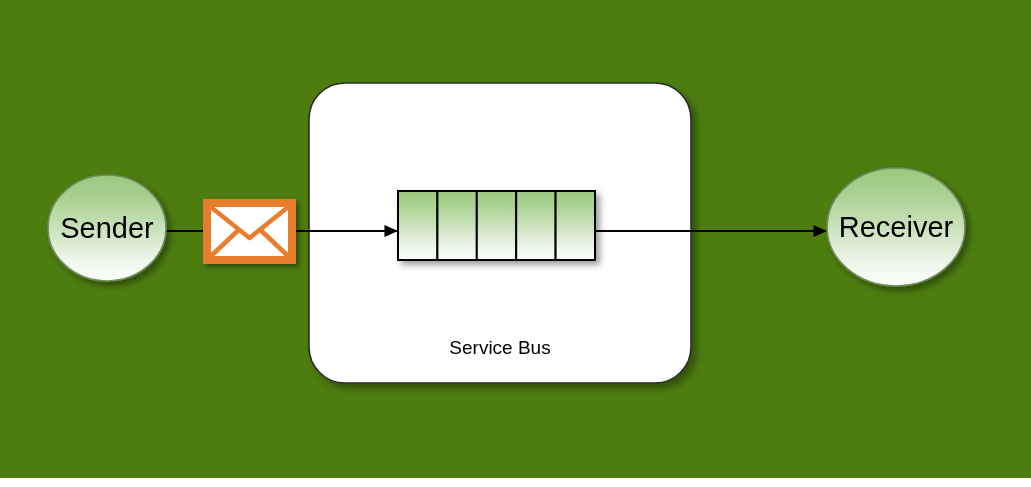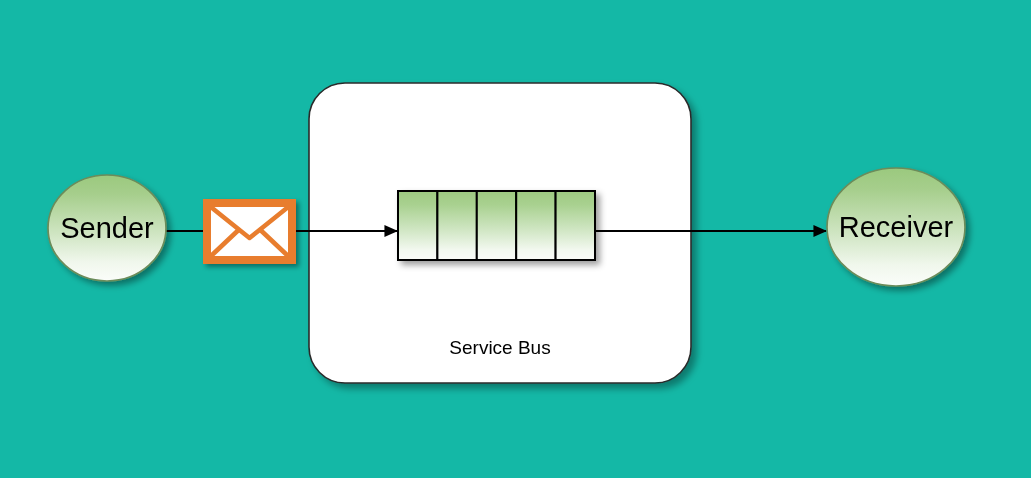--- a/index.html
+++ b/index.html
@@ -7,21 +7,21 @@
     padding: 0;
     background: #ffffff;
   }
   body {
     font-family: "Liberation Sans", sans-serif;
   }
   #canvas {
     position: relative;
     width: 1031px;
     height: 478px;
-    background: #14b8a6;
+    background: #4d7c0f;
     overflow: hidden;
   }
   #diagram-svg {
     position: absolute;
     top: 0;
     left: 0;
     width: 1031px;
     height: 487px;
     display: block;
   }

